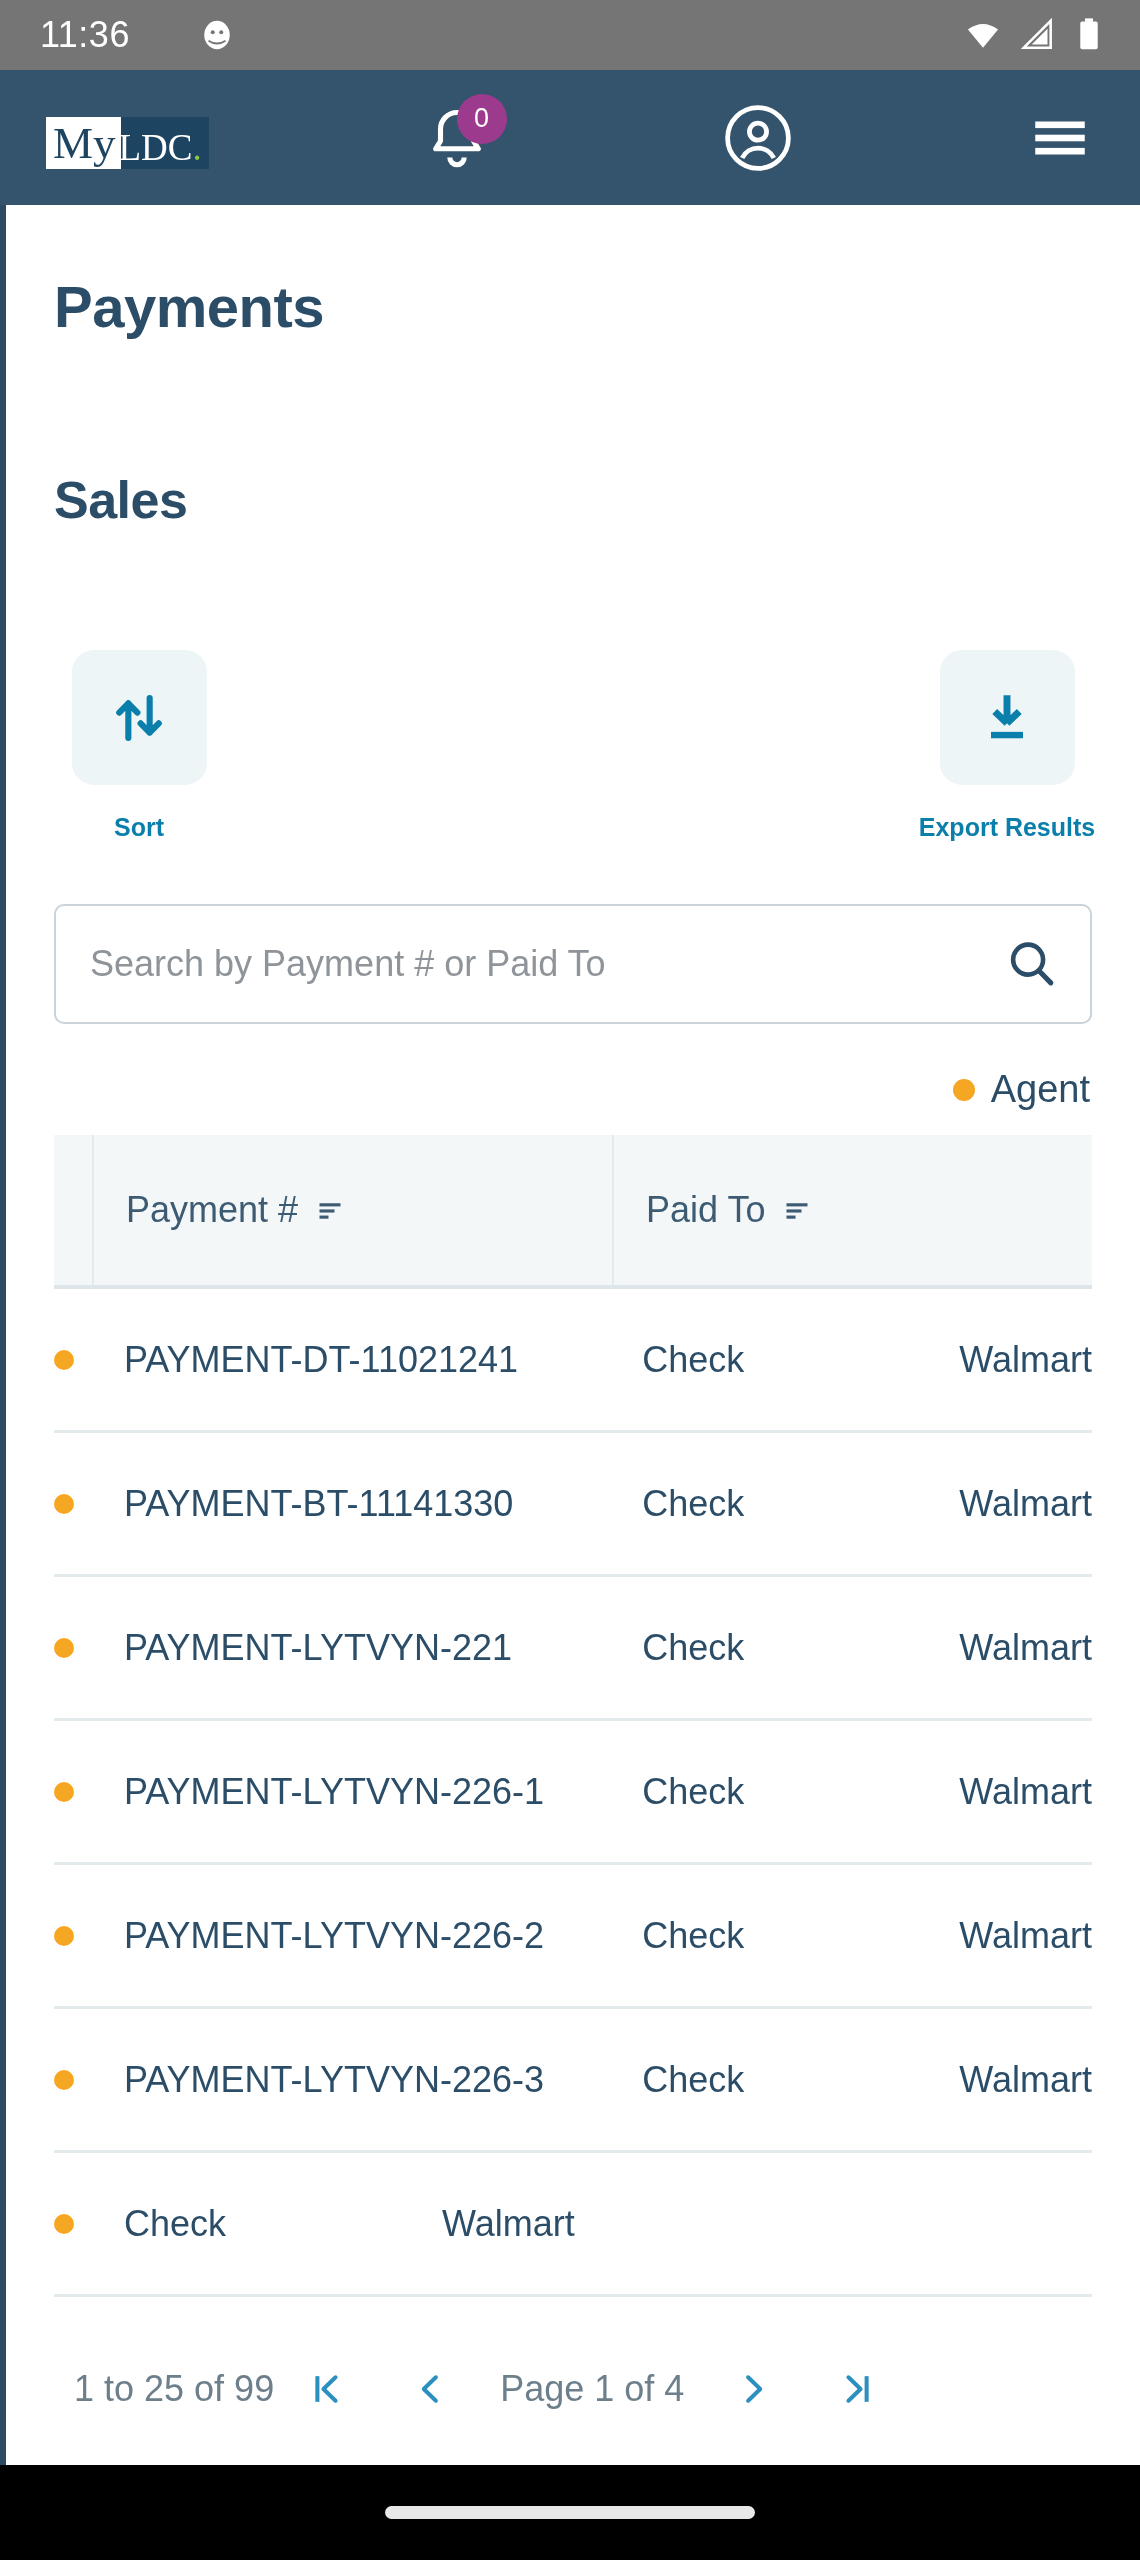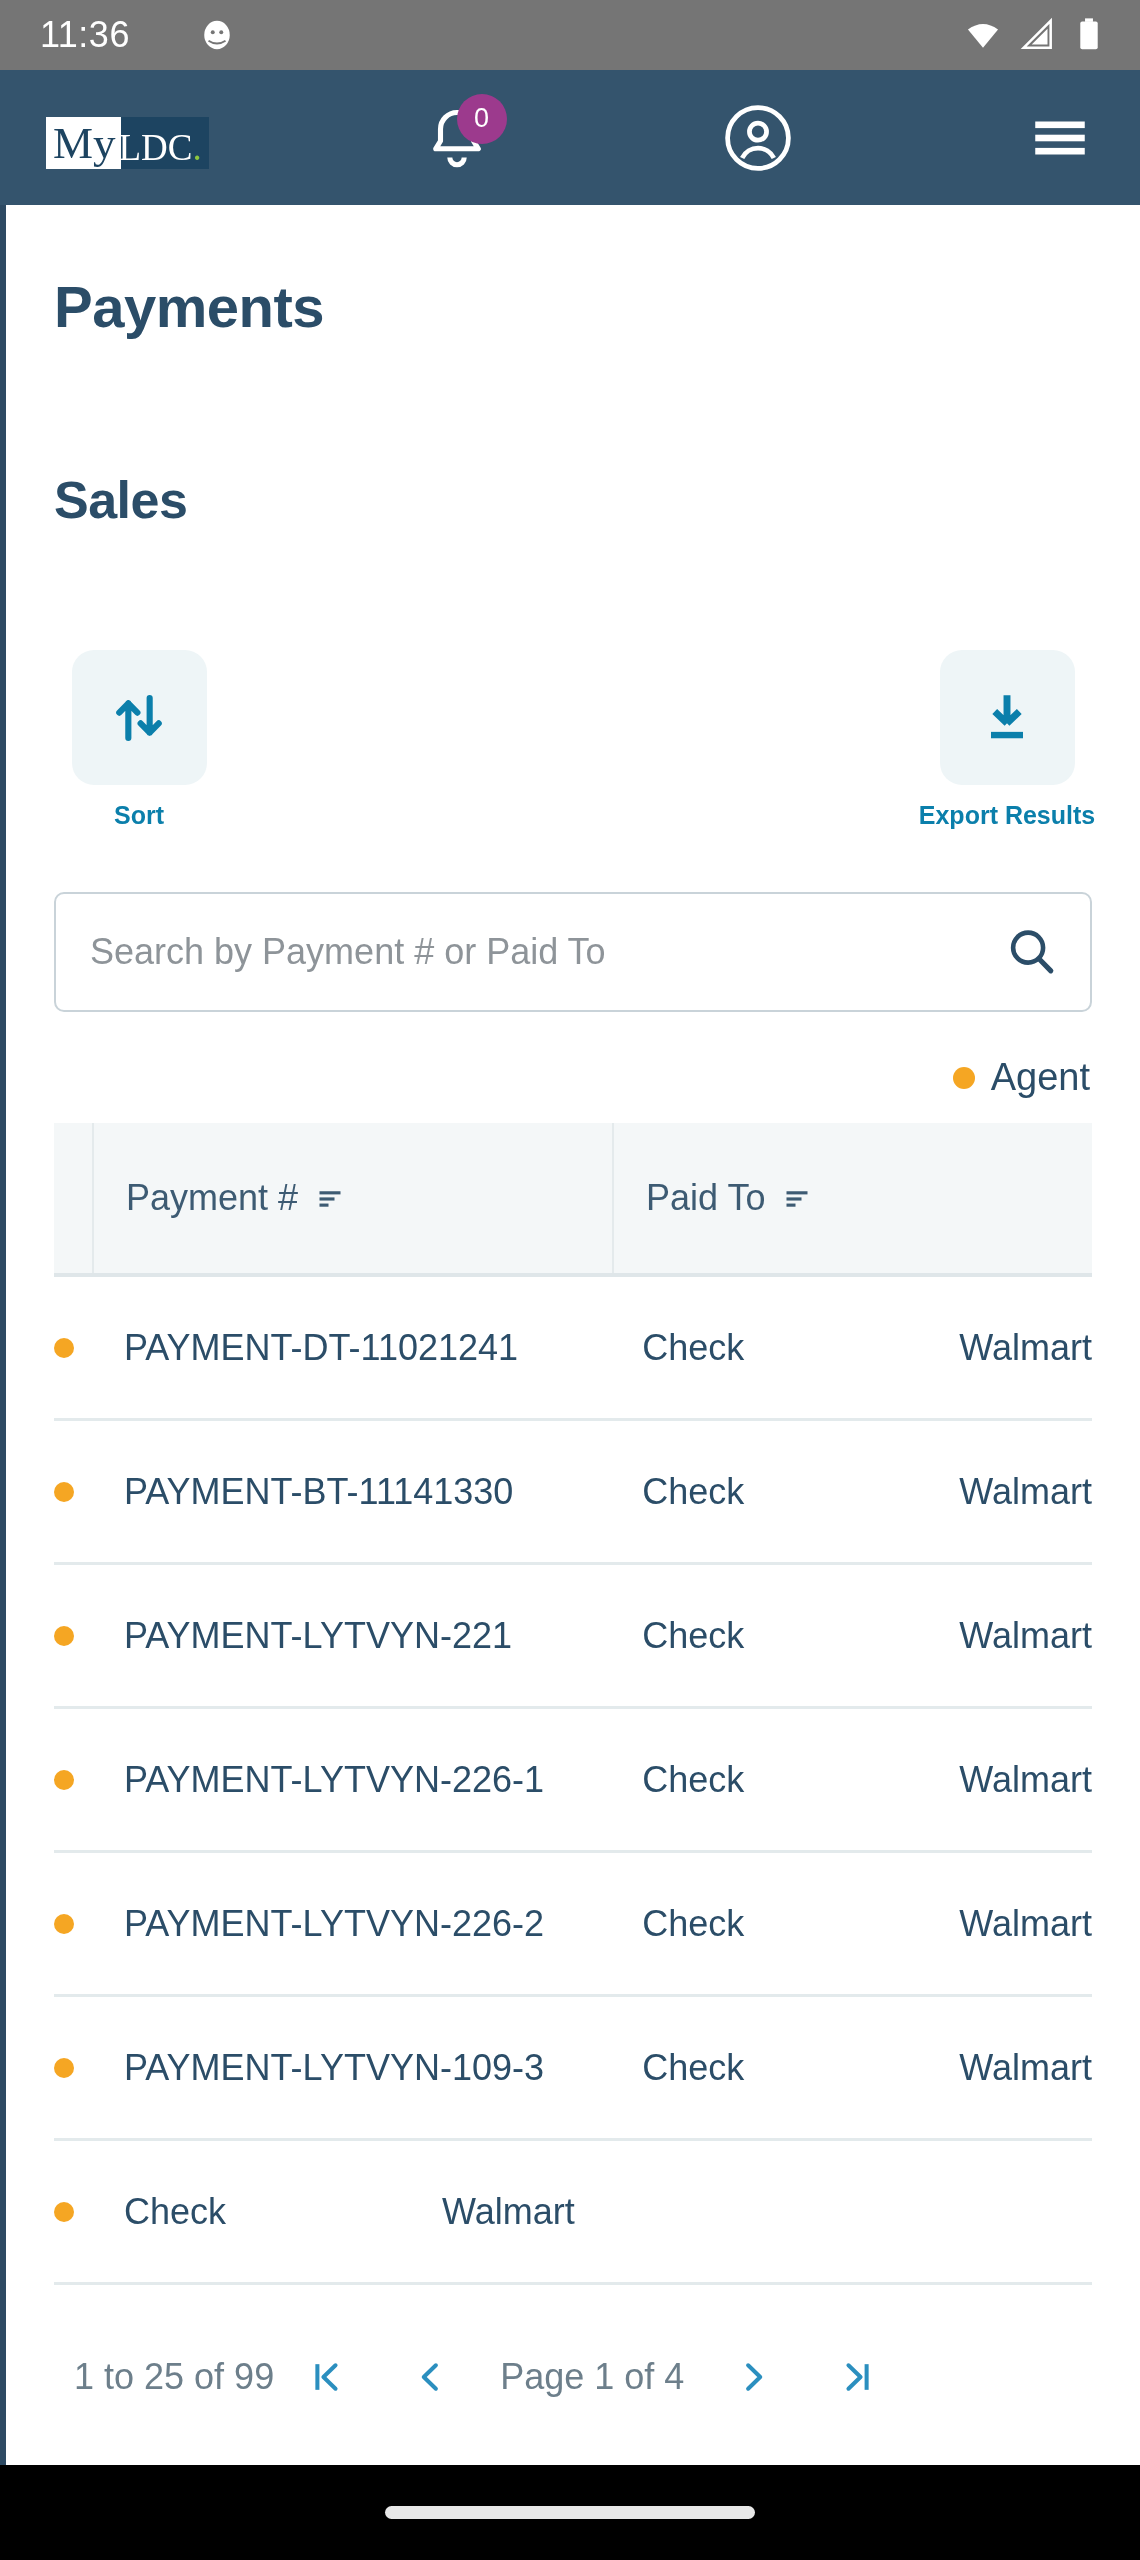--- a/index.html
+++ b/index.html
@@ -136,21 +136,21 @@
   .action-tile {
     width: 135px;
     height: 135px;
     border-radius: 22px;
     background: #eef5f7;
     display: flex;
     align-items: center;
     justify-content: center;
   }
   .action-label {
-    margin-top: 16px;
+    margin-top: 28px;
     color: #0b7fab;
     font-size: 25px;
     font-weight: bold;
     white-space: nowrap;
   }
 
   
   .search-box {
     margin-top: 62px;
     height: 120px;
@@ -439,21 +439,21 @@
                 <span class="row-dot"></span>
               </div>
             <div class="td col-pay">PAYMENT-LYTVYN-226-2</div>
             <div class="td col-type">Check</div>
             <div class="td col-paid">Walmart</div>
           </div>
           <div class="trow">
             <div class="td col-dot">
                 <span class="row-dot"></span>
               </div>
-            <div class="td col-pay">PAYMENT-LYTVYN-109-3</div>
+            <div class="td col-pay">PAYMENT-LYTVYN-226-3</div>
             <div class="td col-type">Check</div>
             <div class="td col-paid">Walmart</div>
           </div>
           <div class="trow">
             <div class="td col-dot">
                 <span class="row-dot"></span>
               </div>
             <div class="td col-type">Check</div>
             <div class="td col-paid">Walmart</div>
           </div>

